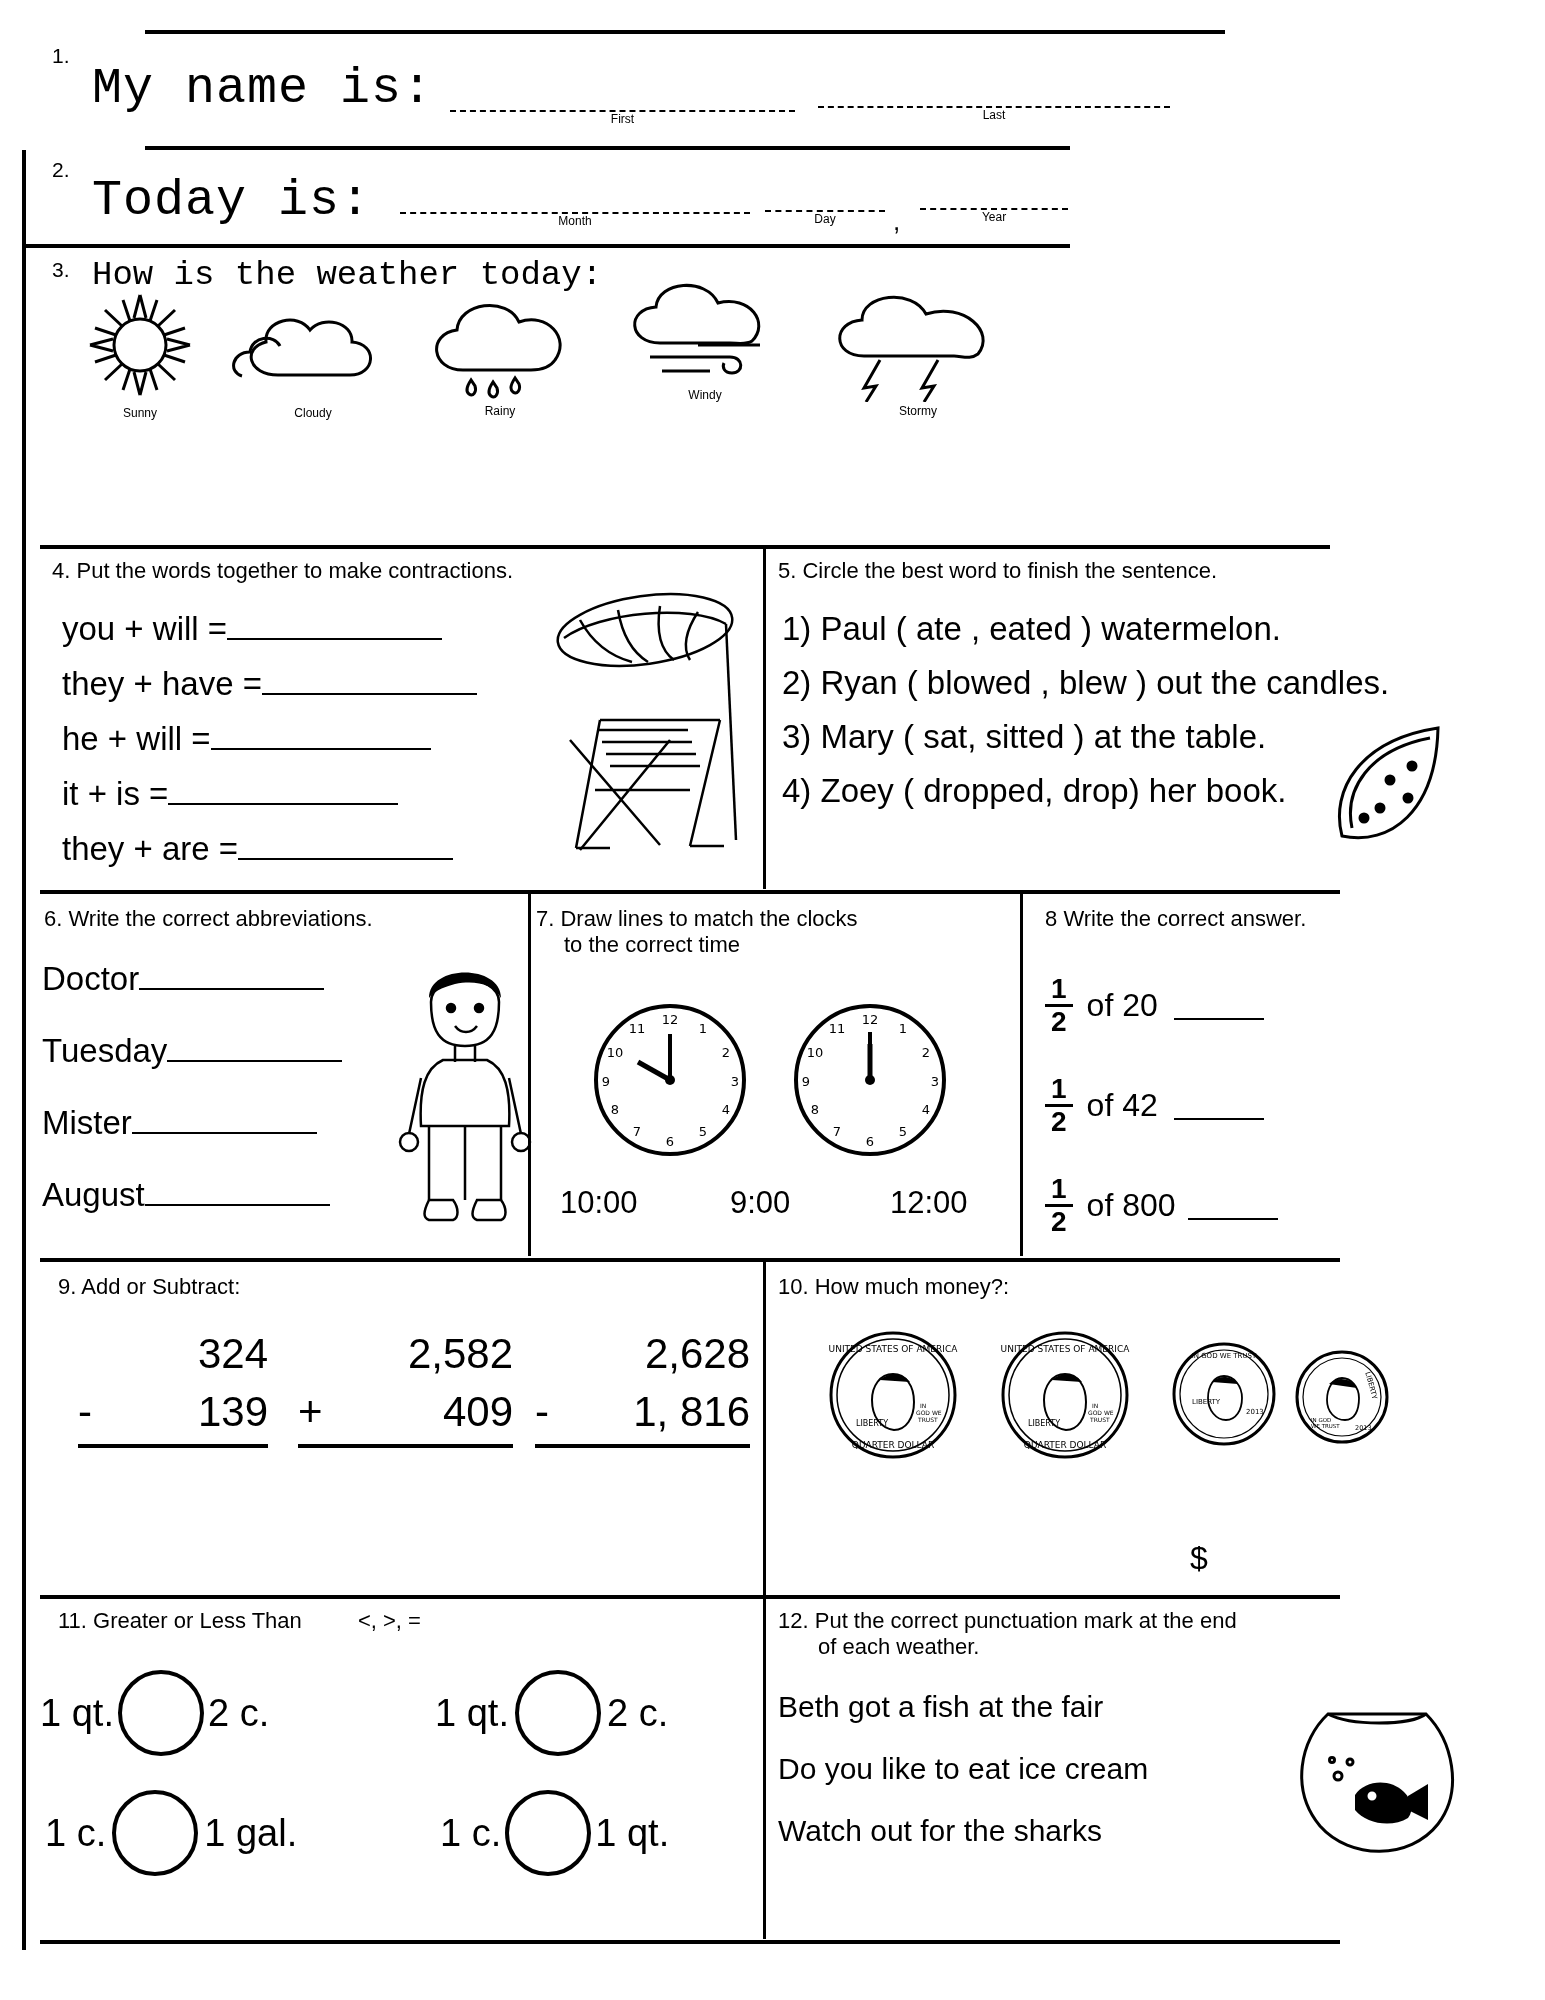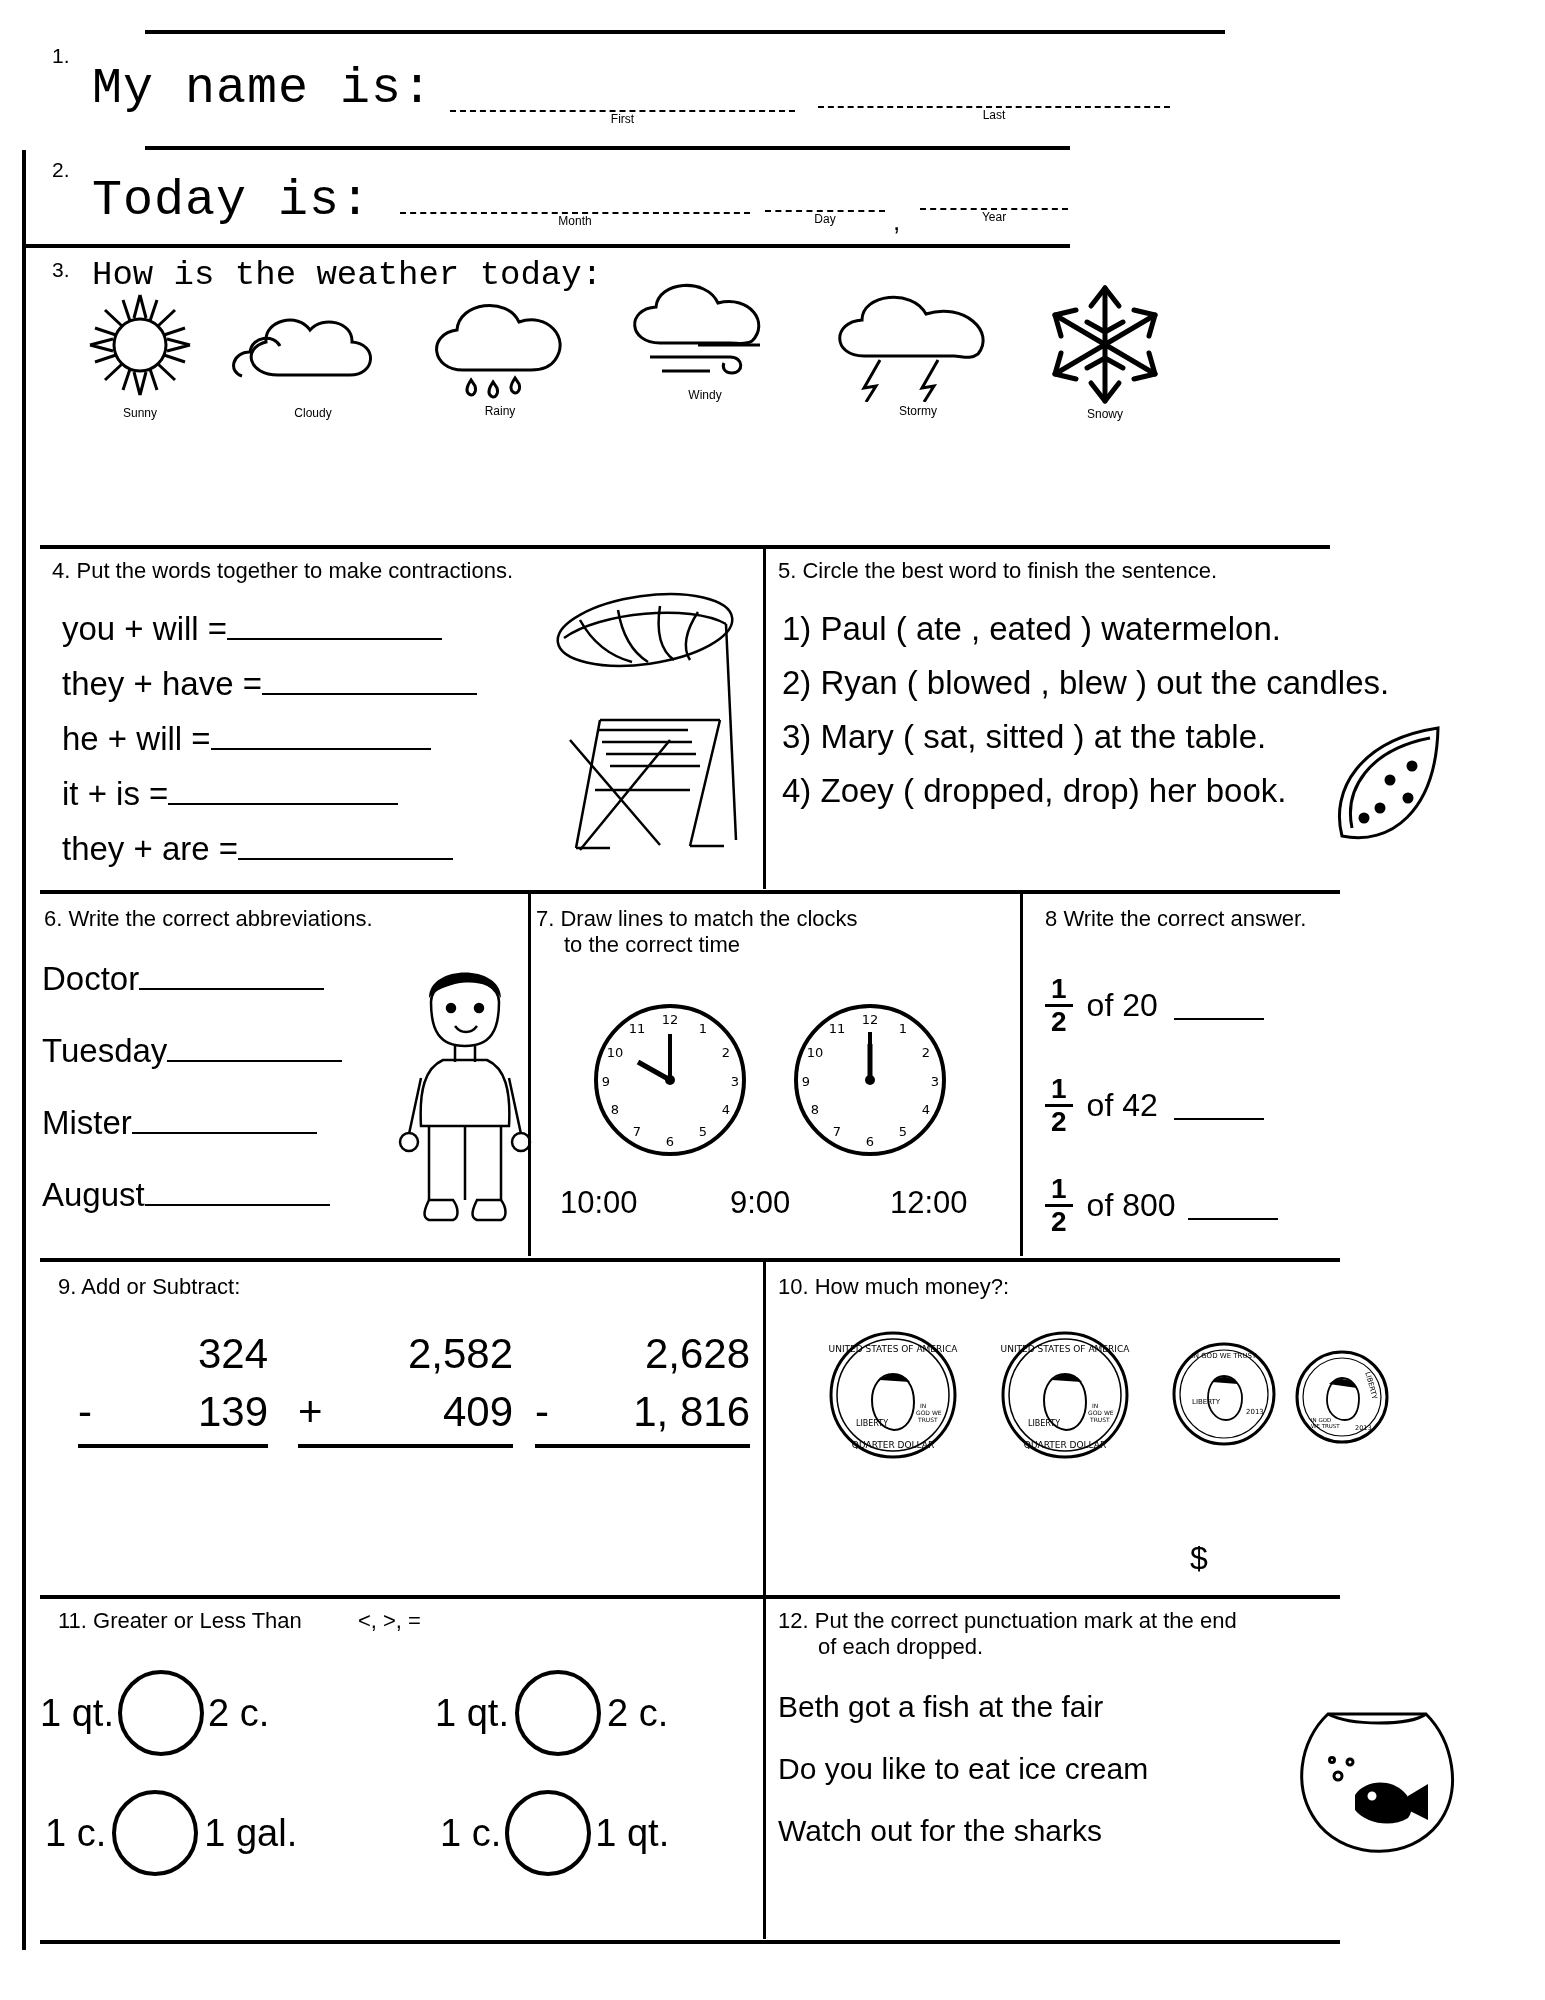--- a/index.html
+++ b/index.html
@@ -92,32 +92,20 @@
 
   <div style="position:absolute;left:818px;top:282px;width:200px;">
     <svg width="200" height="120" viewBox="0 0 200 120">
       <path d="M46 74 C14 74 14 40 44 38 C44 12 94 6 108 32 C146 20 178 50 160 72 C152 78 144 74 136 74 Z" fill="none" stroke="#000" stroke-width="3"></path>
       <path d="M62 78 L46 106 L58 104 L48 120" fill="none" stroke="#000" stroke-width="3"></path>
       <path d="M120 78 L104 106 L116 104 L106 120" fill="none" stroke="#000" stroke-width="3"></path>
     </svg>
     <div class="lbl center" style="margin-top:2px;">Stormy</div>
   </div>
 
-  <div style="position:absolute;left:1035px;top:282px;width:140px;">
-    <svg width="140" height="125" viewBox="0 0 140 125">
-      <g stroke="#000" stroke-width="5" fill="none" stroke-linecap="round">
-        <path d="M70 6 V119 M20 33 L120 92 M20 92 L120 33"></path>
-        <path d="M70 6 L56 24 M70 6 L84 24 M70 119 L56 101 M70 119 L84 101"></path>
-        <path d="M20 33 L26 54 M20 33 L41 28 M120 92 L114 71 M120 92 L99 97"></path>
-        <path d="M20 92 L41 97 M20 92 L26 71 M120 33 L99 28 M120 33 L114 54"></path>
-        <path d="M70 50 L52 40 M70 50 L88 40 M70 76 L52 86 M70 76 L88 86"></path>
-      </g>
-    </svg>
-    <div class="lbl center" style="margin-top:0px;">Snowy</div>
-  </div>
 
   <div class="hr" style="left:40px;top:545px;width:1290px;height:4px;"></div>
   <div class="vr" style="left:763px;top:549px;width:3px;height:340px;"></div>
 
   <div class="cellhead" style="position:absolute;left:52px;top:558px;">
     <span>4.</span>
     <span>Put the words together to make contractions.</span>
   </div>
   <div style="position:absolute;left:62px;top:610px;">
     <div style="height:55px;"><span class="txt">you + will =</span><span class="solid" style="display:inline-block;width:215px;"></span></div>
@@ -395,21 +383,21 @@
   </div>
   <div style="position:absolute;left:440px;top:1790px;display:flex;align-items:center;">
     <span class="txt" style="font-size:38px;">1 c.</span>
     <span style="display:inline-block;width:78px;height:78px;border:4px solid #000;border-radius:50%;margin:0 4px;"></span>
     <span class="txt" style="font-size:38px;">1 qt.</span>
   </div>
 
   <div class="cellhead" style="position:absolute;left:778px;top:1608px;width:550px;">
     <span>12.</span>
     <span>Put the correct punctuation mark at the end</span>
-    <div style="margin-left:40px;">of each dropped.</div>
+    <div style="margin-left:40px;">of each weather.</div>
   </div>
   <div style="position:absolute;left:778px;top:1690px;">
     <div class="txt" style="height:62px;font-size:30px;">Beth got a fish at the fair</div>
     <div class="txt" style="height:62px;font-size:30px;">Do you like to eat ice cream</div>
     <div class="txt" style="height:62px;font-size:30px;">Watch out for the sharks</div>
   </div>
 
   <svg width="190" height="180" viewBox="0 0 190 180" style="position:absolute;left:1280px;top:1700px;">
     <g fill="none" stroke="#000" stroke-width="3">
       <path d="M48 14 C20 40 10 90 40 126 C70 160 130 160 158 124 C184 90 172 40 146 14 Z"></path>

